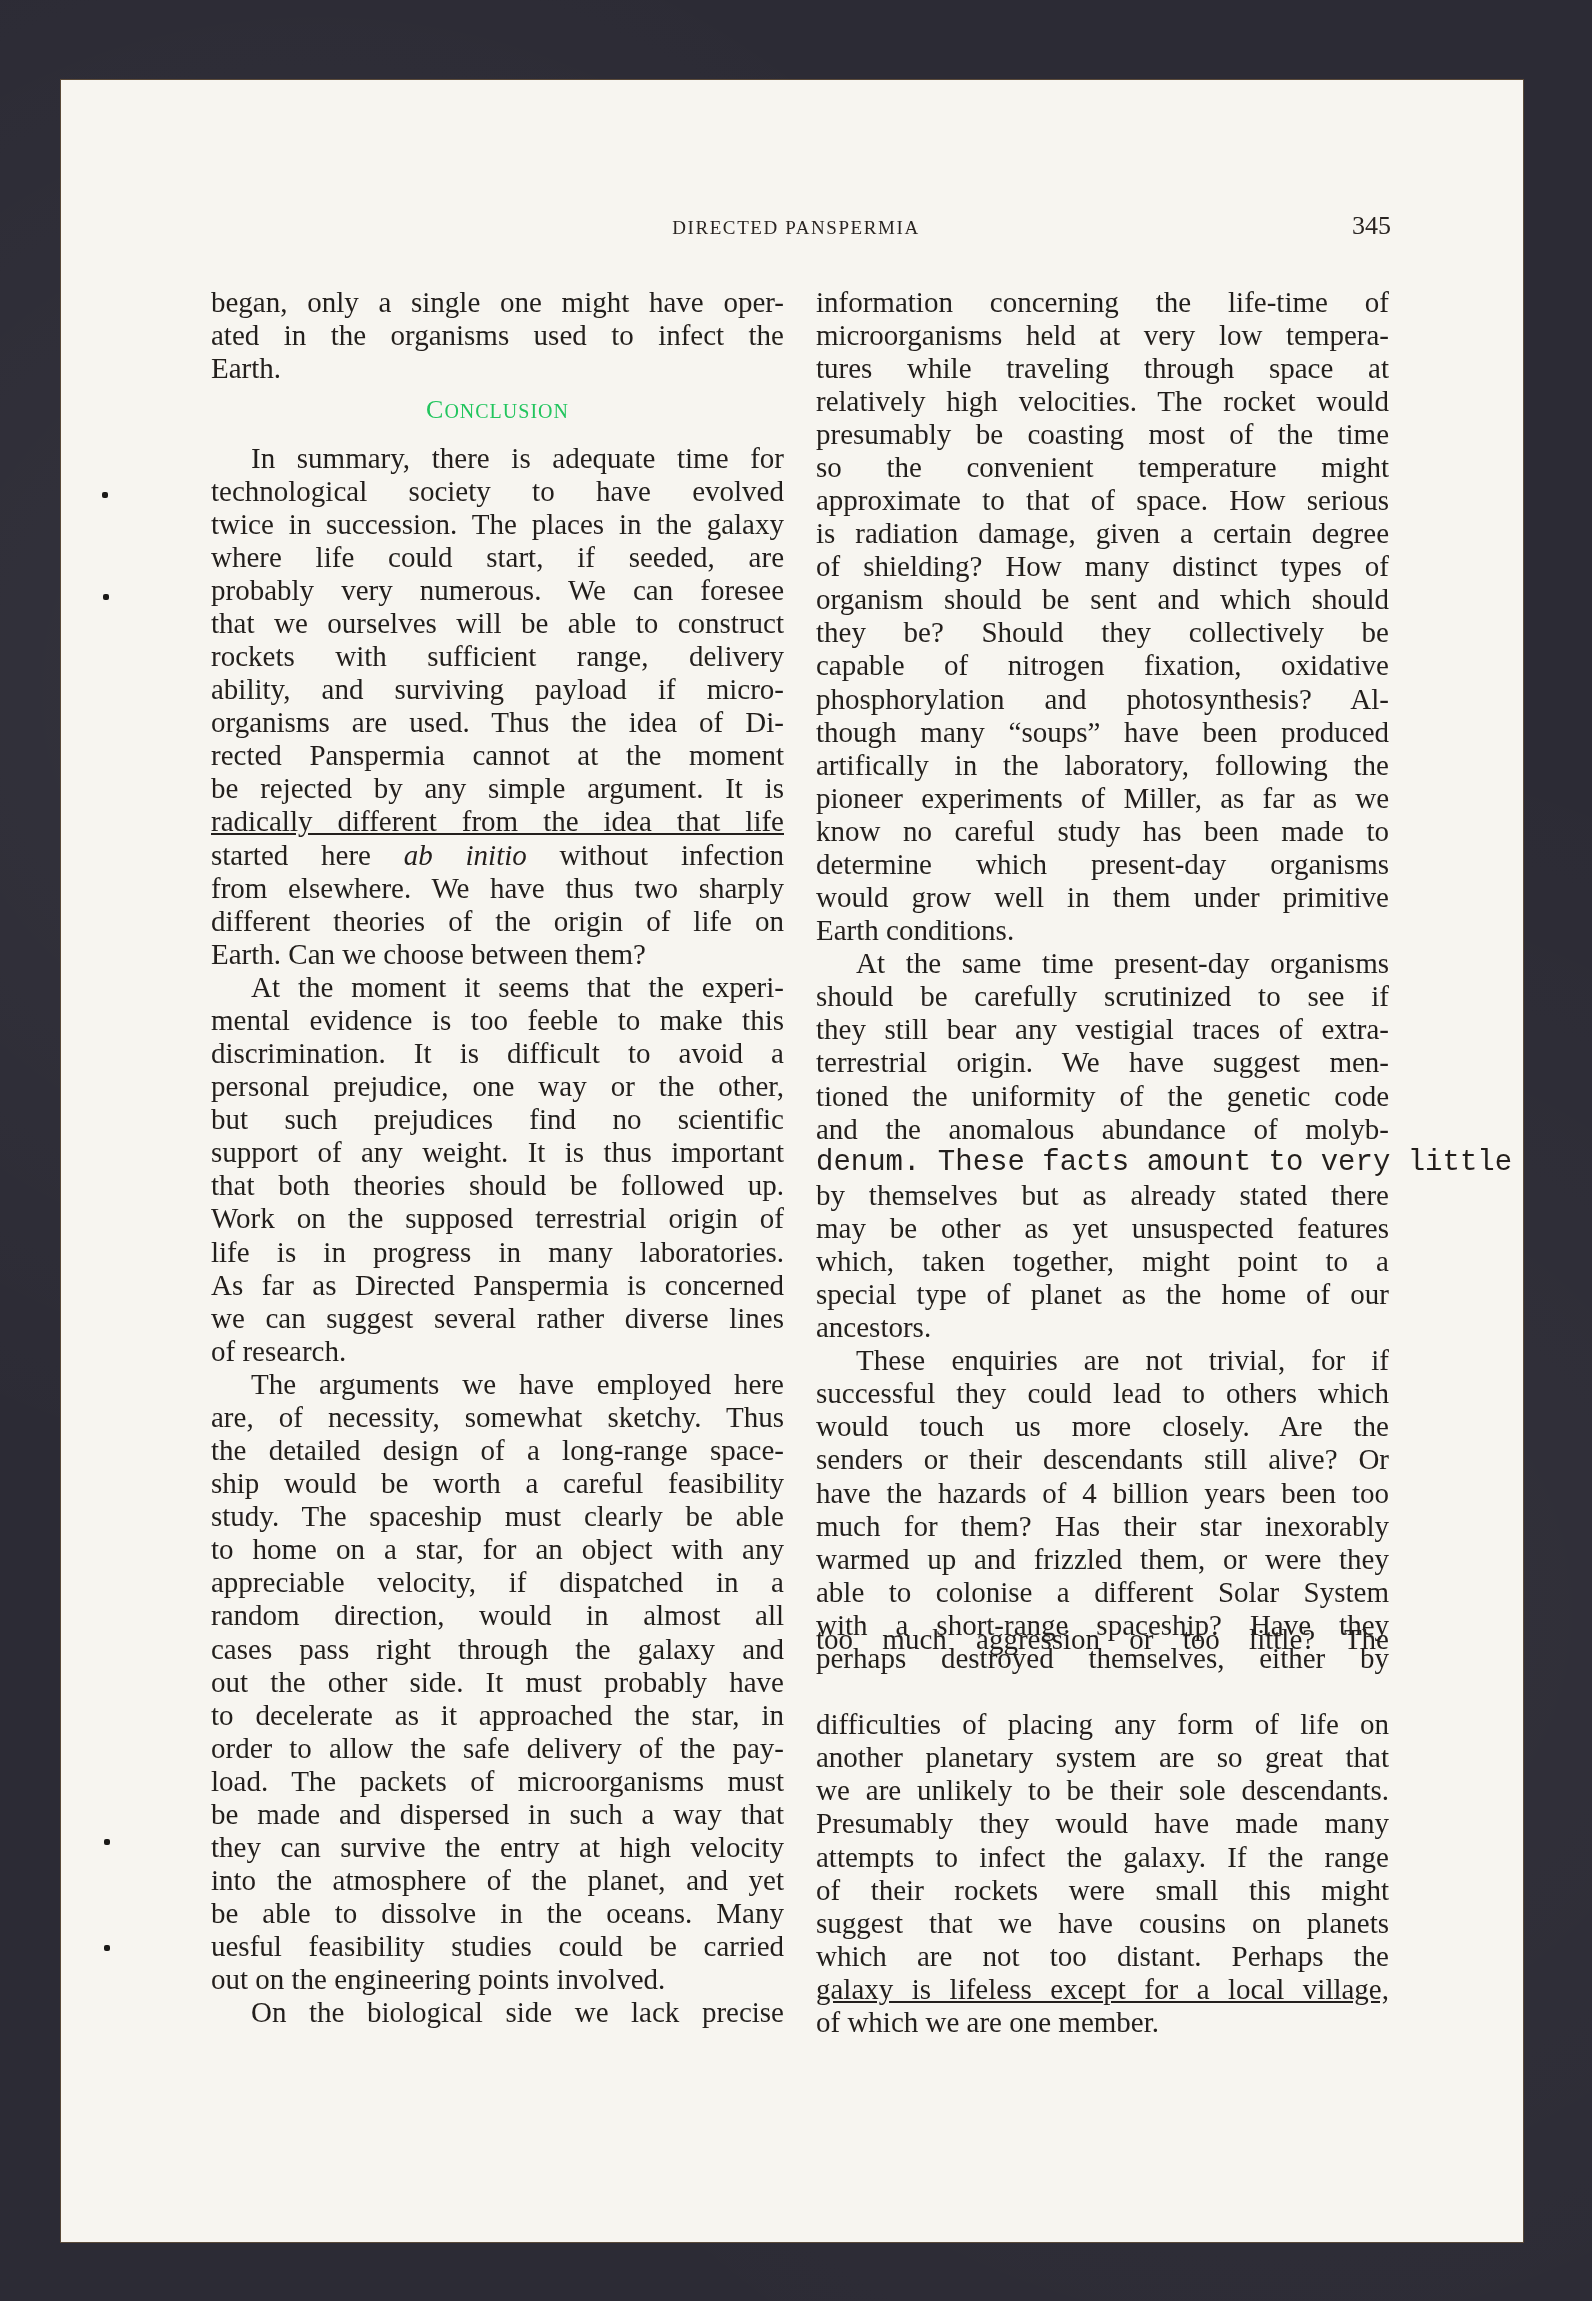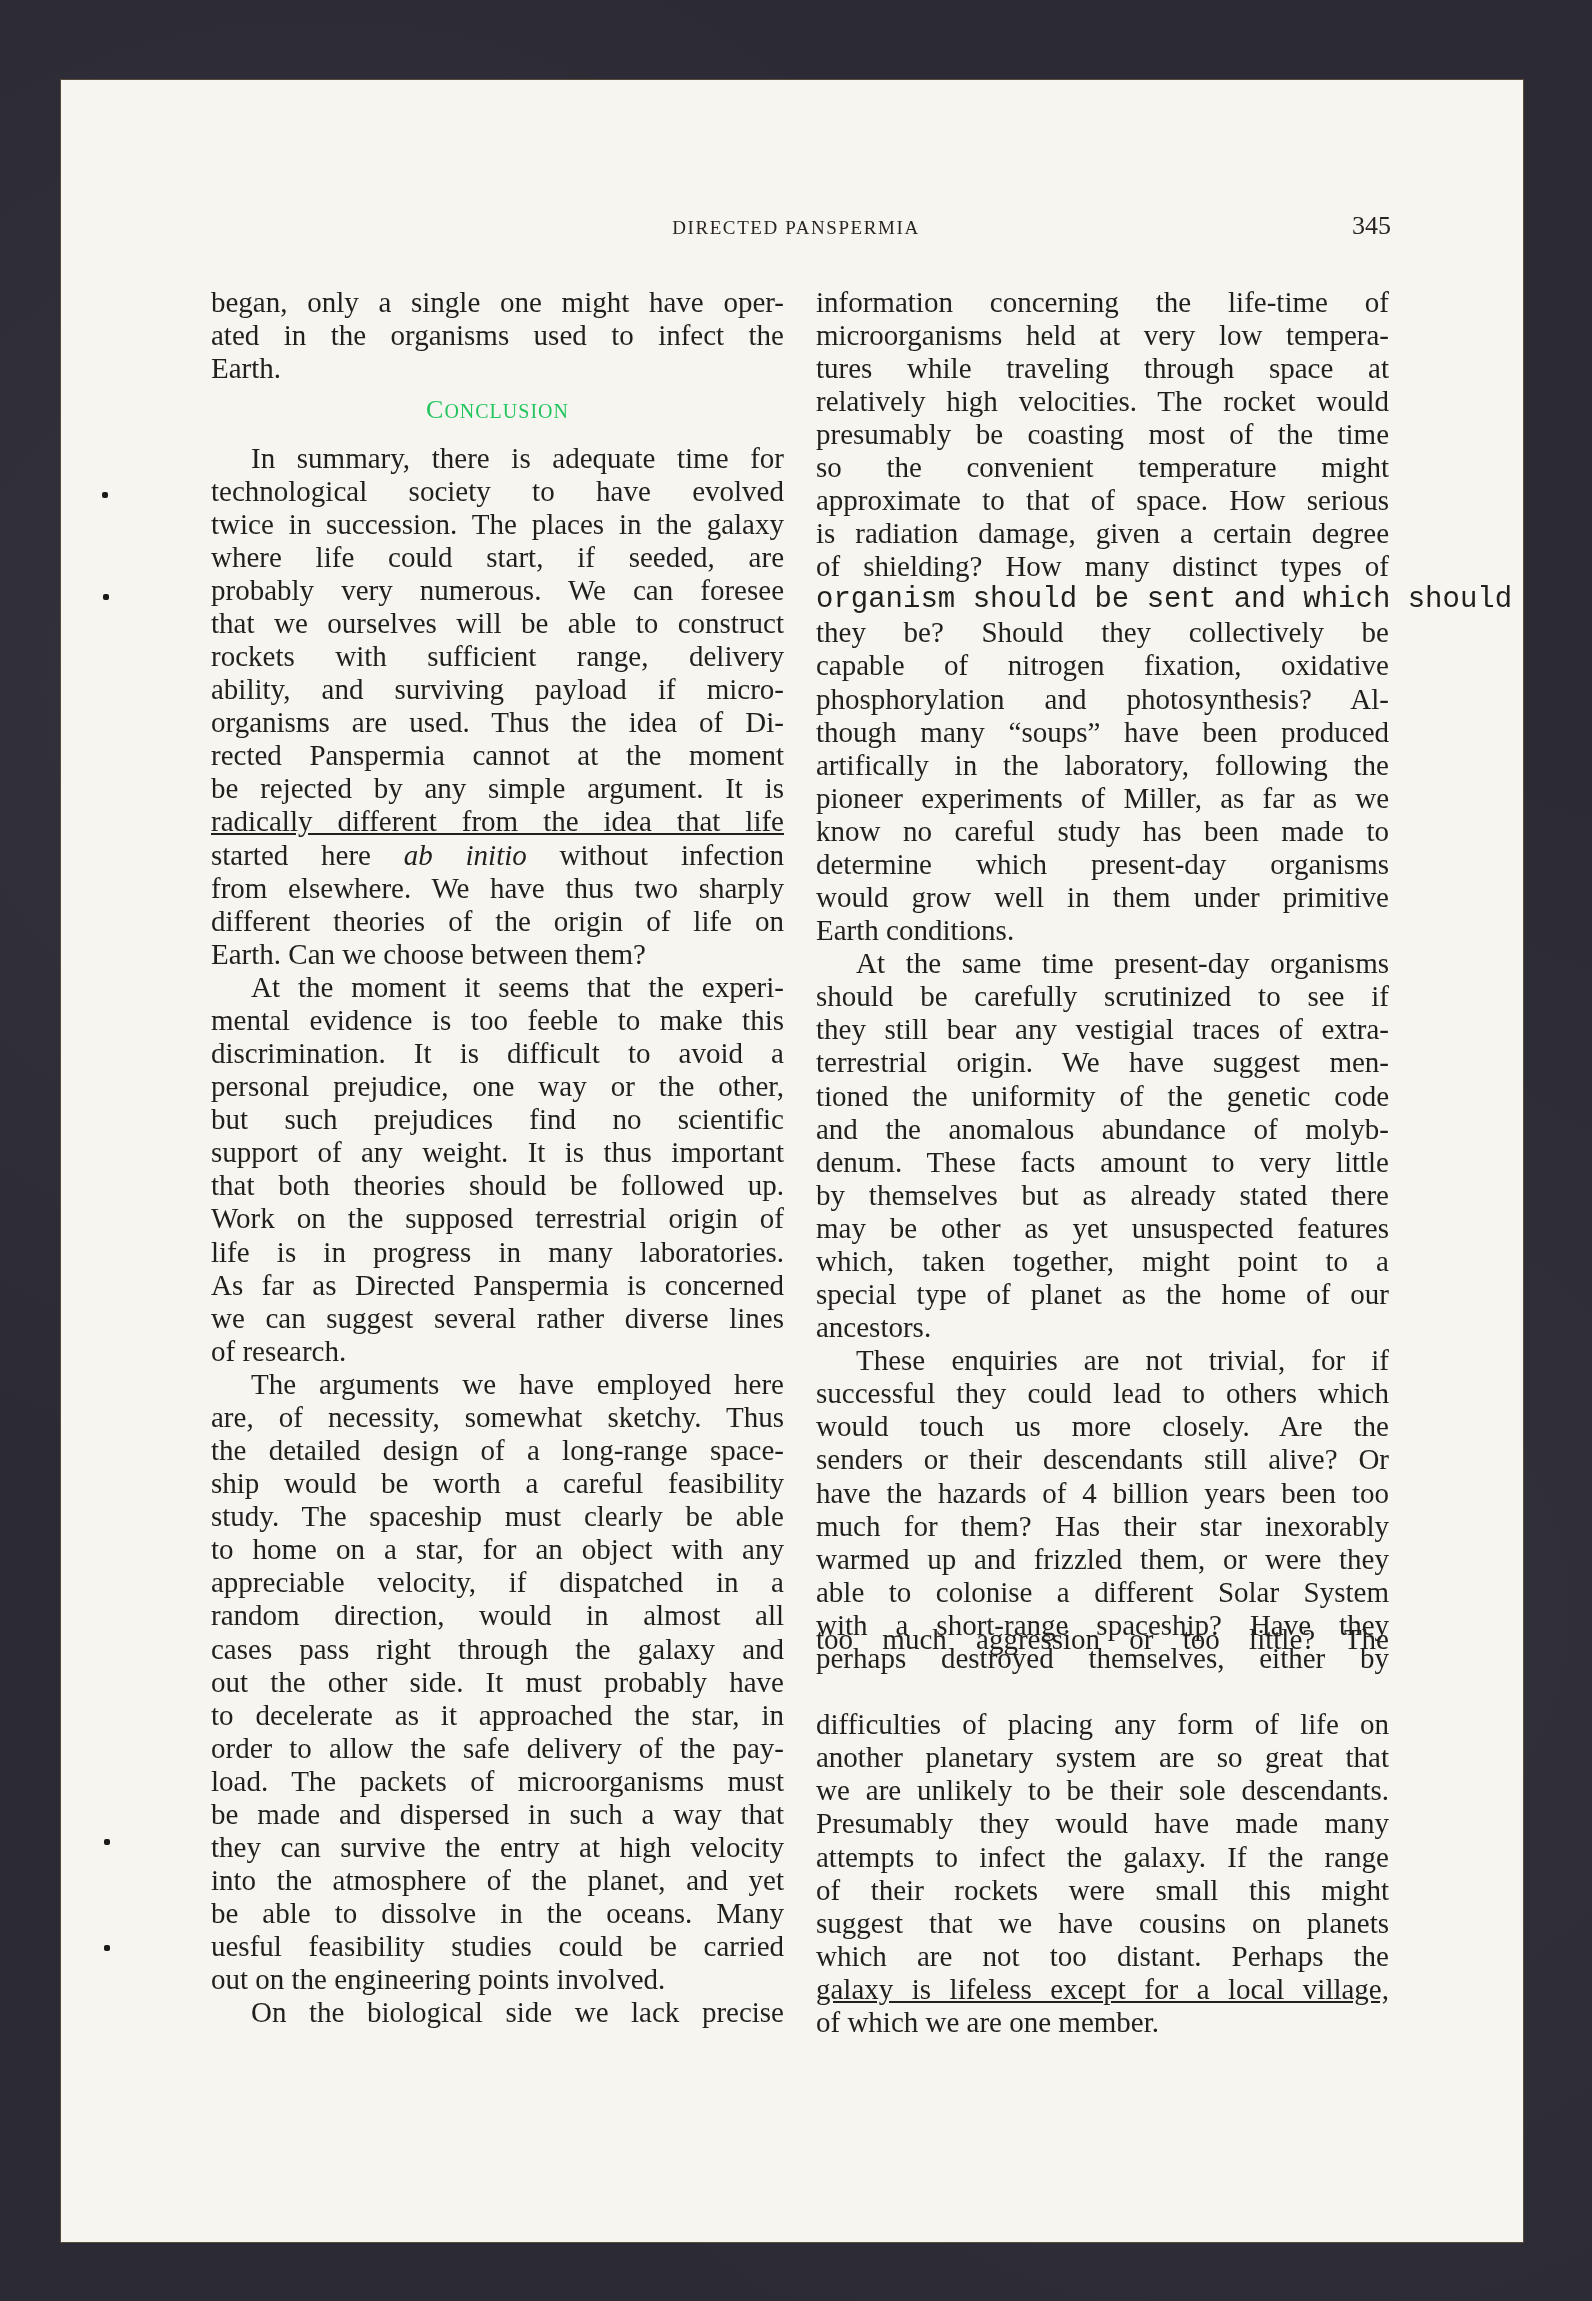--- a/index.html
+++ b/index.html
@@ -145,38 +145,38 @@
 <div class="col right" id="col-right">
     <div class="ln" style="top: 286px;">information concerning the life-time of</div>
     <div class="ln" style="top: 319px;">microorganisms held at very low tempera-</div>
     <div class="ln" style="top: 352px;">tures while traveling through space at</div>
     <div class="ln" style="top: 385px;">relatively high velocities. The rocket would</div>
     <div class="ln" style="top: 418px;">presumably be coasting most of the time</div>
     <div class="ln" style="top: 451px;">so the convenient temperature might</div>
     <div class="ln" style="top: 484px;">approximate to that of space. How serious</div>
     <div class="ln" style="top: 517px;">is radiation damage, given a certain degree</div>
     <div class="ln" style="top: 550px;">of shielding? How many distinct types of</div>
-    <div class="ln" style="top: 583px; font-family: Liberation Mono, monospace;">organism should be sent and which should</div>
+    <div class="ln" style="top: 583px;">organism should be sent and which should</div>
     <div class="ln" style="top: 616px;">they be? Should they collectively be</div>
     <div class="ln" style="top: 649px;">capable of nitrogen fixation, oxidative</div>
     <div class="ln" style="top: 683px;">phosphorylation and photosynthesis? Al-</div>
     <div class="ln" style="top: 716px;">though many “soups” have been produced</div>
     <div class="ln" style="top: 749px;">artifically in the laboratory, following the</div>
     <div class="ln" style="top: 782px;">pioneer experiments of Miller, as far as we</div>
     <div class="ln" style="top: 815px;">know no careful study has been made to</div>
     <div class="ln" style="top: 848px;">determine which present-day organisms</div>
     <div class="ln" style="top: 881px;">would grow well in them under primitive</div>
     <div class="ln last" style="top: 914px;">Earth conditions.</div>
     <div class="ln indent" style="top: 947px;">At the same time present-day organisms</div>
     <div class="ln" style="top: 980px;">should be carefully scrutinized to see if</div>
     <div class="ln" style="top: 1013px;">they still bear any vestigial traces of extra-</div>
     <div class="ln" style="top: 1046px;">terrestrial origin. We have suggest men-</div>
     <div class="ln" style="top: 1080px;">tioned the uniformity of the genetic code</div>
     <div class="ln" style="top: 1113px;">and the anomalous abundance of molyb-</div>
-    <div class="ln" style="top: 1146px;">denum. These facts amount to very little</div>
+    <div class="ln" style="top: 1146px; font-family: Liberation Mono, monospace;">denum. These facts amount to very little</div>
     <div class="ln" style="top: 1179px;">by themselves but as already stated there</div>
     <div class="ln" style="top: 1212px;">may be other as yet unsuspected features</div>
     <div class="ln" style="top: 1245px;">which, taken together, might point to a</div>
     <div class="ln" style="top: 1278px;">special type of planet as the home of our</div>
     <div class="ln last" style="top: 1311px;">ancestors.</div>
     <div class="ln indent" style="top: 1344px;">These enquiries are not trivial, for if</div>
     <div class="ln" style="top: 1377px;">successful they could lead to others which</div>
     <div class="ln" style="top: 1410px;">would touch us more closely. Are the</div>
     <div class="ln" style="top: 1443px;">senders or their descendants still alive? Or</div>
     <div class="ln" style="top: 1477px;">have the hazards of 4 billion years been too</div>

